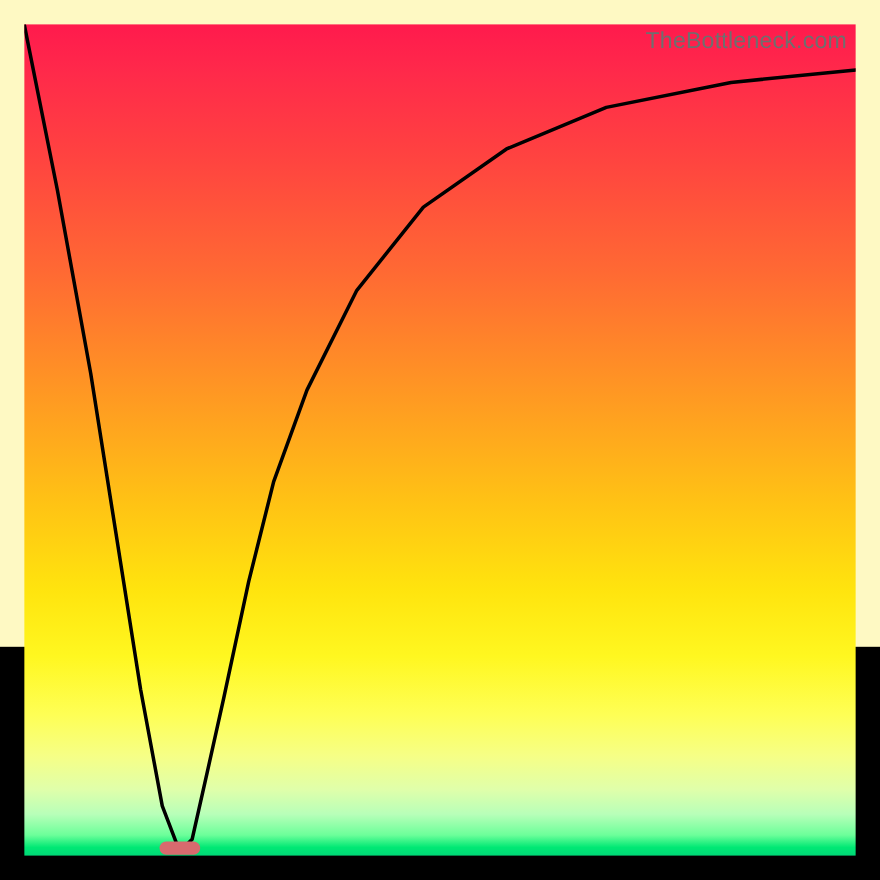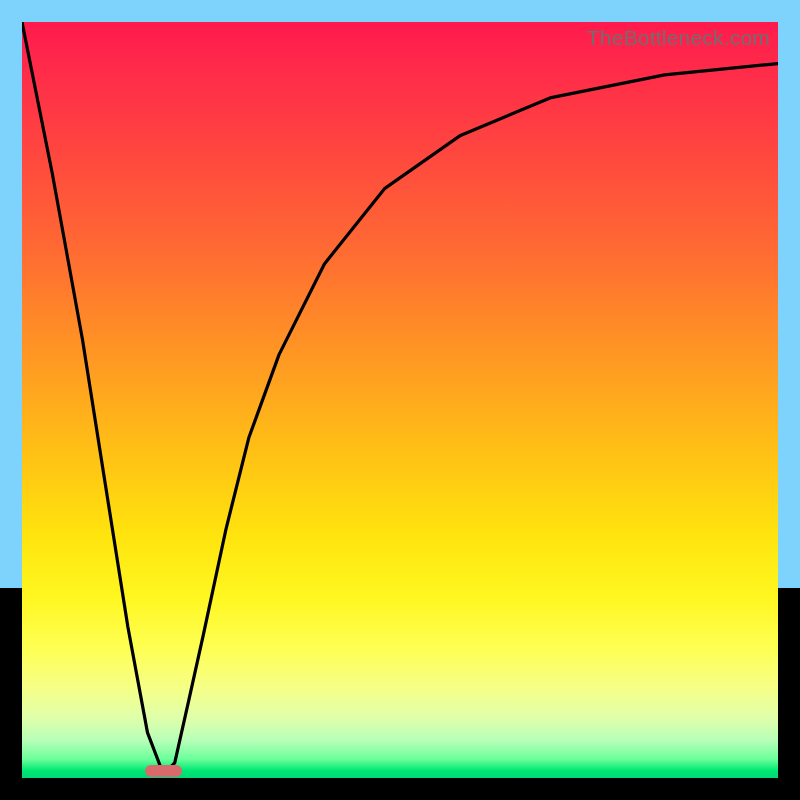--- a/index.html
+++ b/index.html
@@ -8,21 +8,21 @@
     width: 800px;
     height: 800px;
     overflow: hidden;
     background: #000;
     font-family: Arial, Helvetica, sans-serif;
   }
   .chart-frame {
     position: relative;
     width: 800px;
     height: 588px;
-    background: #7dd3fc;
+    background: #fef9c3;
   }
   .plot-area {
     position: absolute;
     left: 22px;
     top: 22px;
     width: 756px;
     height: 756px;
     overflow: hidden;
   }
   .gradient-bg {

